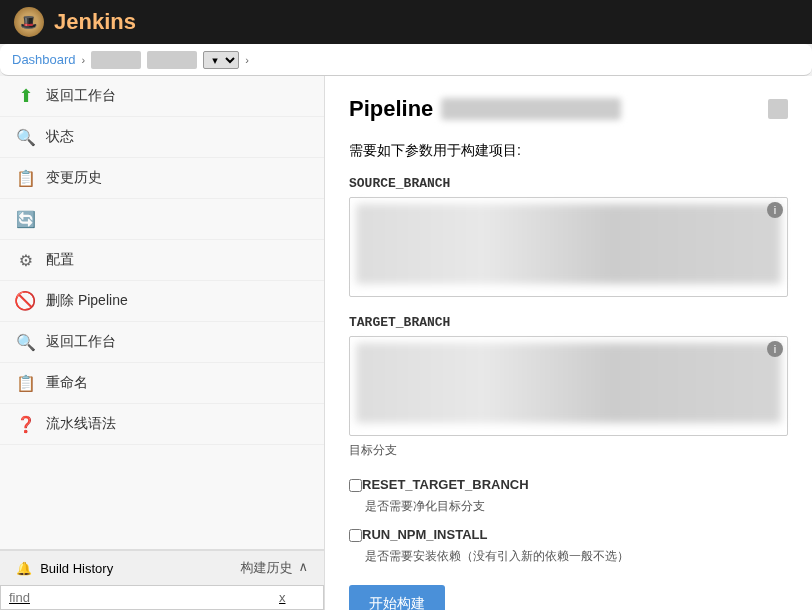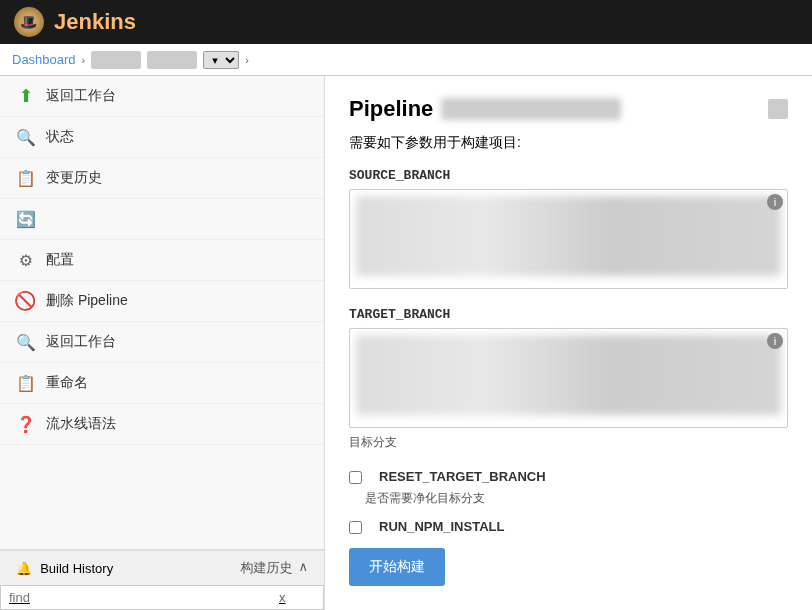--- a/index.html
+++ b/index.html
@@ -31,20 +31,21 @@
     
     .breadcrumb {
       background: #fff;
       border-bottom: 1px solid #ccc;
       padding: 6px 12px;
       display: flex;
       align-items: center;
       gap: 6px;
       height: 32px;
       flex-shrink: 0;
+      border-radius: 8px;
     }
     .breadcrumb-item {
       color: #4a90d9;
       font-size: 13px;
     }
     .breadcrumb-sep {
       color: #666;
       font-size: 11px;
     }
     .breadcrumb-box {
@@ -162,21 +163,21 @@
     .content {
       flex: 1;
       background: #fff;
       overflow-y: auto;
       padding: 20px 24px;
     }
 
     .pipeline-title {
       font-size: 22px;
       font-weight: bold;
-      margin-bottom: 12px;
+      margin-bottom: 20px;
       display: flex;
       align-items: center;
       gap: 8px;
     }
     .pipeline-title-blur {
       display: inline-block;
       background: #ccc;
       width: 180px; height: 22px;
       border-radius: 3px;
       filter: blur(3px);
@@ -232,21 +233,21 @@
     }
     .param-hint {
       font-size: 12px;
       color: #555;
       margin-top: 6px;
     }
 
     .checkbox-row {
       display: flex;
       align-items: flex-start;
-      gap: 17px;
+      gap: 0;
       margin-bottom: 6px;
     }
     .checkbox-row input[type=checkbox] {
       margin-top: 2px;
       flex-shrink: 0;
     }
     .checkbox-label {
       font-size: 13px;
       font-weight: bold;
       color: #333;
@@ -395,19 +396,20 @@
       </div>
       <div class="checkbox-desc">是否需要净化目标分支</div>
     </div>
 
     
     <div>
       <div class="checkbox-row">
         <input type="checkbox" style="">
         <span class="checkbox-label">RUN_NPM_INSTALL</span>
       </div>
+      <div class="checkbox-desc">是否需要安装依赖（没有引入新的依赖一般不选）</div>
     </div>
 
     
     <button class="btn-build">开始构建</button>
 
   </div>
 </div>
 
 </body></html>

